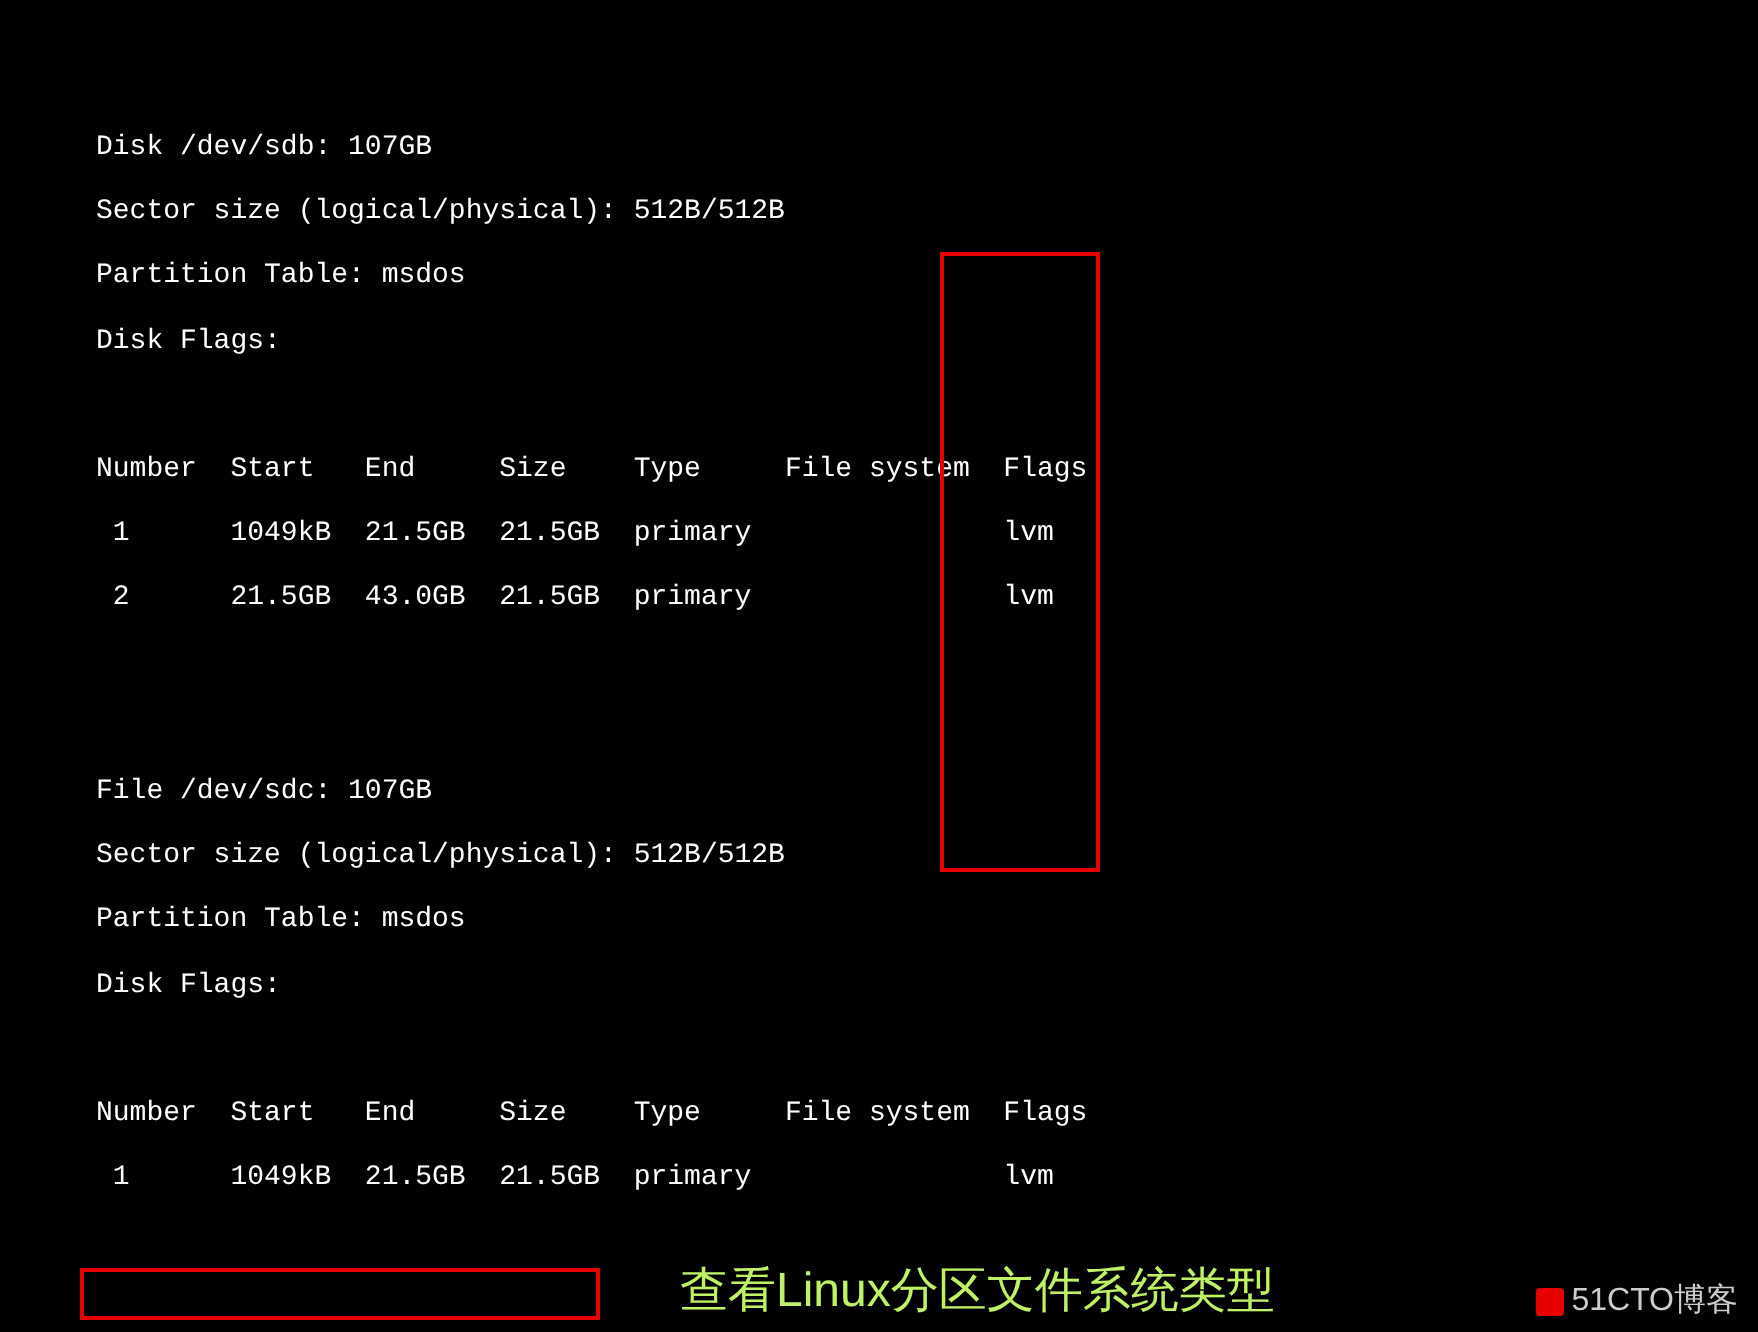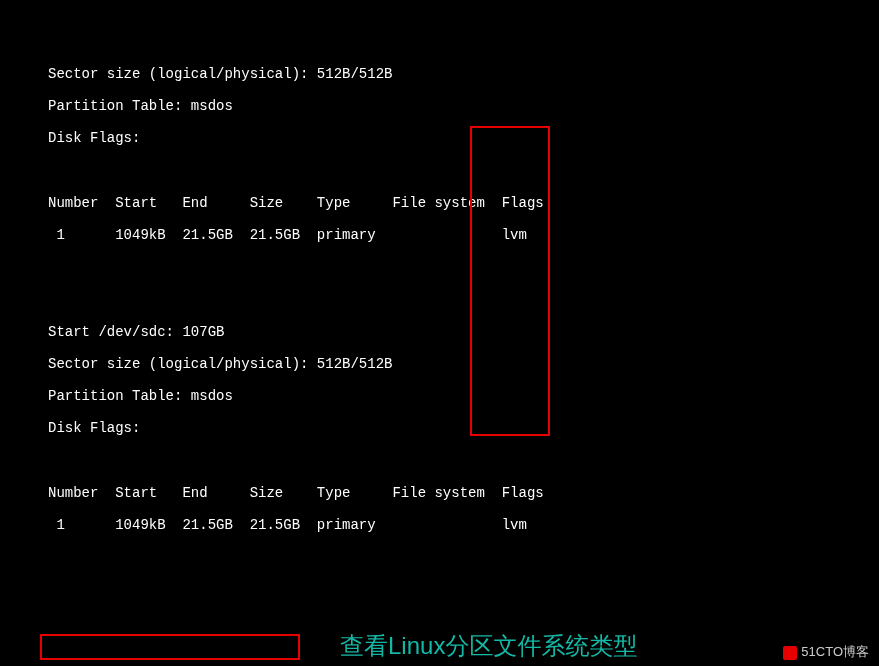--- a/index.html
+++ b/index.html
@@ -35,58 +35,60 @@
       bottom: 6px;
       left: 40px;
       width: 260px;
       height: 26px;
       pointer-events: none;
     }
     .annotation {
       position: absolute;
       bottom: 6px;
       left: 340px;
-      color: #14b8a6;
+      color: #bef264;
       font-family: 'SimSun', 'Microsoft YaHei', sans-serif;
       font-size: 24px;
       font-weight: 400;
     }
     .watermark {
       position: absolute;
       bottom: 6px;
       right: 10px;
       color: #ccc;
       font-family: 'Microsoft YaHei', sans-serif;
-      font-size: 13px;
+      font-size: 16px;
       display: flex;
       align-items: center;
       gap: 4px;
     }
     .watermark .logo {
       width: 14px;
       height: 14px;
       background: #e60000;
       border-radius: 2px;
       display:inline-block;
     }
     .line { display: block; }
   </style>
 </head>
 <body>
 
 <div class="terminal">
+<span class="line">Disk /dev/sdb: 107GB</span>
 <span class="line">Sector size (logical/physical): 512B/512B</span>
 <span class="line">Partition Table: msdos</span>
 <span class="line">Disk Flags:</span>
 <span class="line"> </span>
 <span class="line">Number  Start   End     Size    Type     File system  Flags</span>
 <span class="line"> 1      1049kB  21.5GB  21.5GB  primary               lvm</span>
+<span class="line"> 2      21.5GB  43.0GB  21.5GB  primary               lvm</span>
 <span class="line"> </span>
 <span class="line"> </span>
-<span class="line">Start /dev/sdc: 107GB</span>
+<span class="line">File /dev/sdc: 107GB</span>
 <span class="line">Sector size (logical/physical): 512B/512B</span>
 <span class="line">Partition Table: msdos</span>
 <span class="line">Disk Flags:</span>
 <span class="line"> </span>
 <span class="line">Number  Start   End     Size    Type     File system  Flags</span>
 <span class="line"> 1      1049kB  21.5GB  21.5GB  primary               lvm</span>
 
 
 
 

